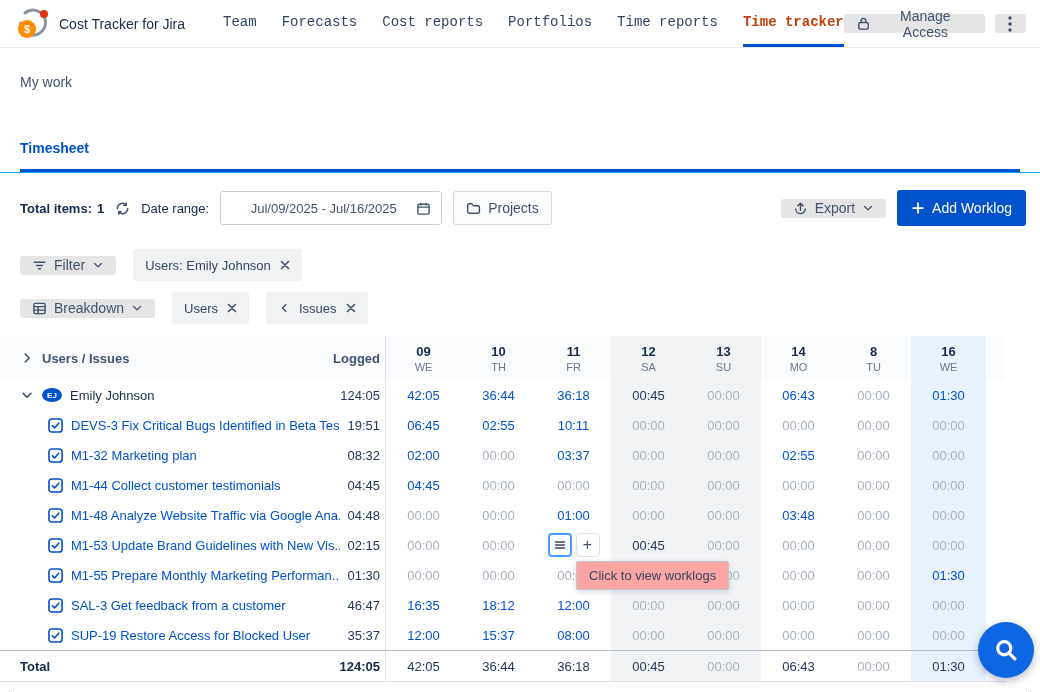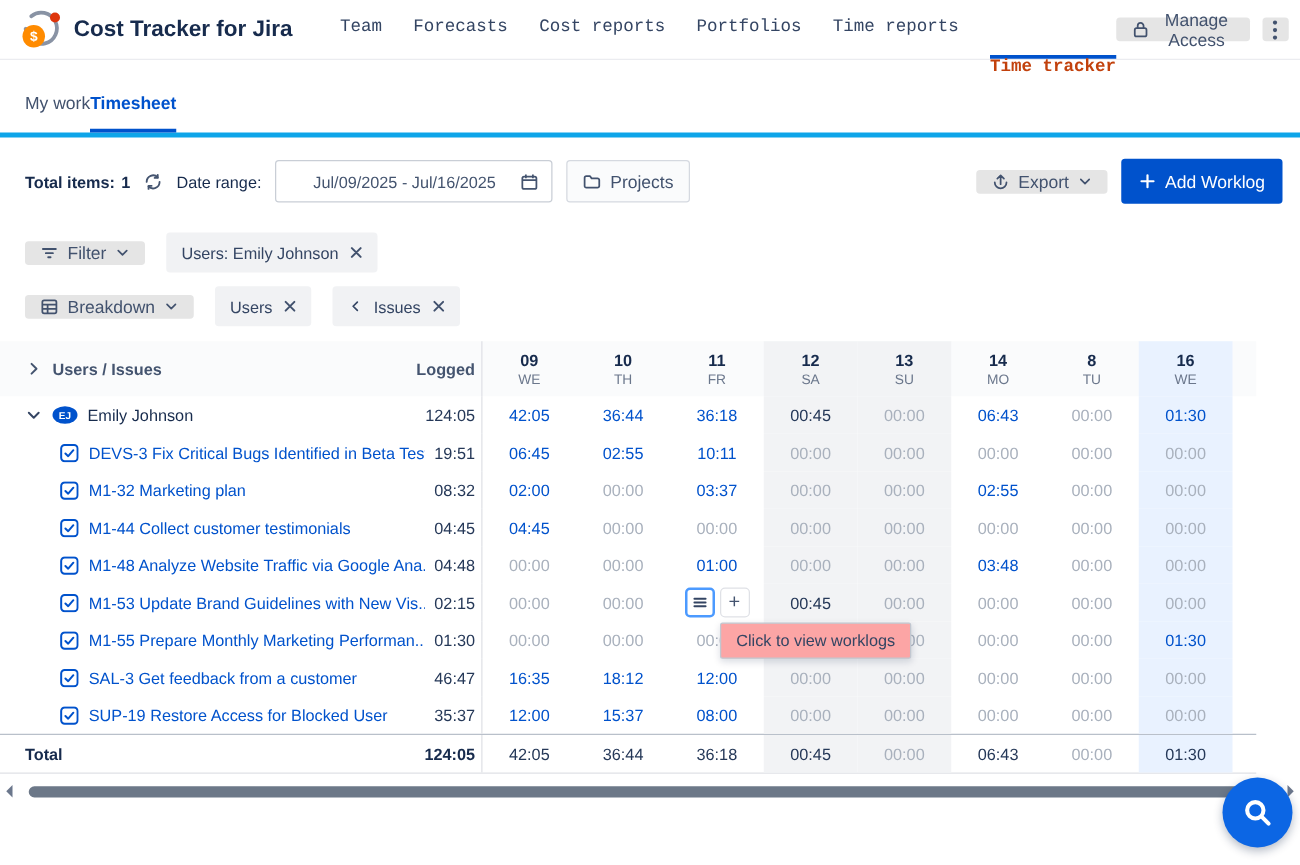--- a/index.html
+++ b/index.html
@@ -7,33 +7,33 @@
   body {
     font-family: "Liberation Sans", sans-serif;
     font-size: 13px; color:#172B4D; background:#fff;
     position:relative; overflow:hidden;
   }
   [data-interactable="true"] { cursor:pointer; }
 
   
   .topbar { display:flex; align-items:stretch; height:48px; padding:0 14px; border-bottom:1px solid #EBECF0; }
   .brand { display:flex; align-items:center; gap:9px; }
-  .app-title { font-size:18px; font-weight:bold; color:#172B4D; white-space:nowrap; }
+  .app-title { font-size:14px; font-weight:normal; color:#172B4D; white-space:nowrap; }
   .nav { display:flex; gap:25px; margin-left:38px;font-family:Liberation Mono, monospace; }
   .nav-item { font-size:14px; color:#344563; line-height:45px; border-bottom:3px solid transparent; white-space:nowrap; }
-  .nav-item.active { color:#c2410c; font-weight:bold; border-bottom-color:#0052CC;margin-top:32px; }
+  .nav-item.active { color:#c2410c; font-weight:bold; border-bottom-color:#0052CC; }
   .topbar-right { margin-left:auto; display:flex; gap:10px; align-items:center; }
   .btn { display:inline-flex; align-items:center; gap:7px; border:none; border-radius:3px;
          height:19px; padding:0 12px; font-family:inherit; font-size:14px; color:#42526E; background:#e5e5e5; }
   .btn.square { width:32px; padding:0; justify-content:center; }
   .btn.primary { background:#0052CC; color:#fff; height:36px; padding:0 14px; }
   .btn.outline { background:#FAFBFC; border:1px solid #D5D9E0; height:34px; }
 
   
-  .tabs { display:flex; padding:26px 20px 0; border-bottom:4px solid #0ea5e9; }
+  .tabs { display:flex; gap:34px; padding:26px 20px 0; border-bottom:1px solid #0ea5e9;flex-direction:column; }
   .tab { font-size:14px; color:#42526E; padding-bottom:13px; border-bottom:3px solid transparent; }
   .tab.active { color:#0052CC; font-weight:bold; border-bottom-color:#0052CC; }
 
   
   .toolbar { display:flex; align-items:center; gap:11px; padding:17px 14px 12px 20px; font-size:13px; }
   .b { font-weight:bold; }
   .date-input { display:flex; align-items:center; justify-content:space-between; width:222px; height:34px;
                 border:1px solid #C9CED6; border-radius:3px; padding:0 10px; color:#44546F; background:#fff; }
   .date-input span:first-child { flex:1; text-align:center; }
   .spacer { flex:1; }

